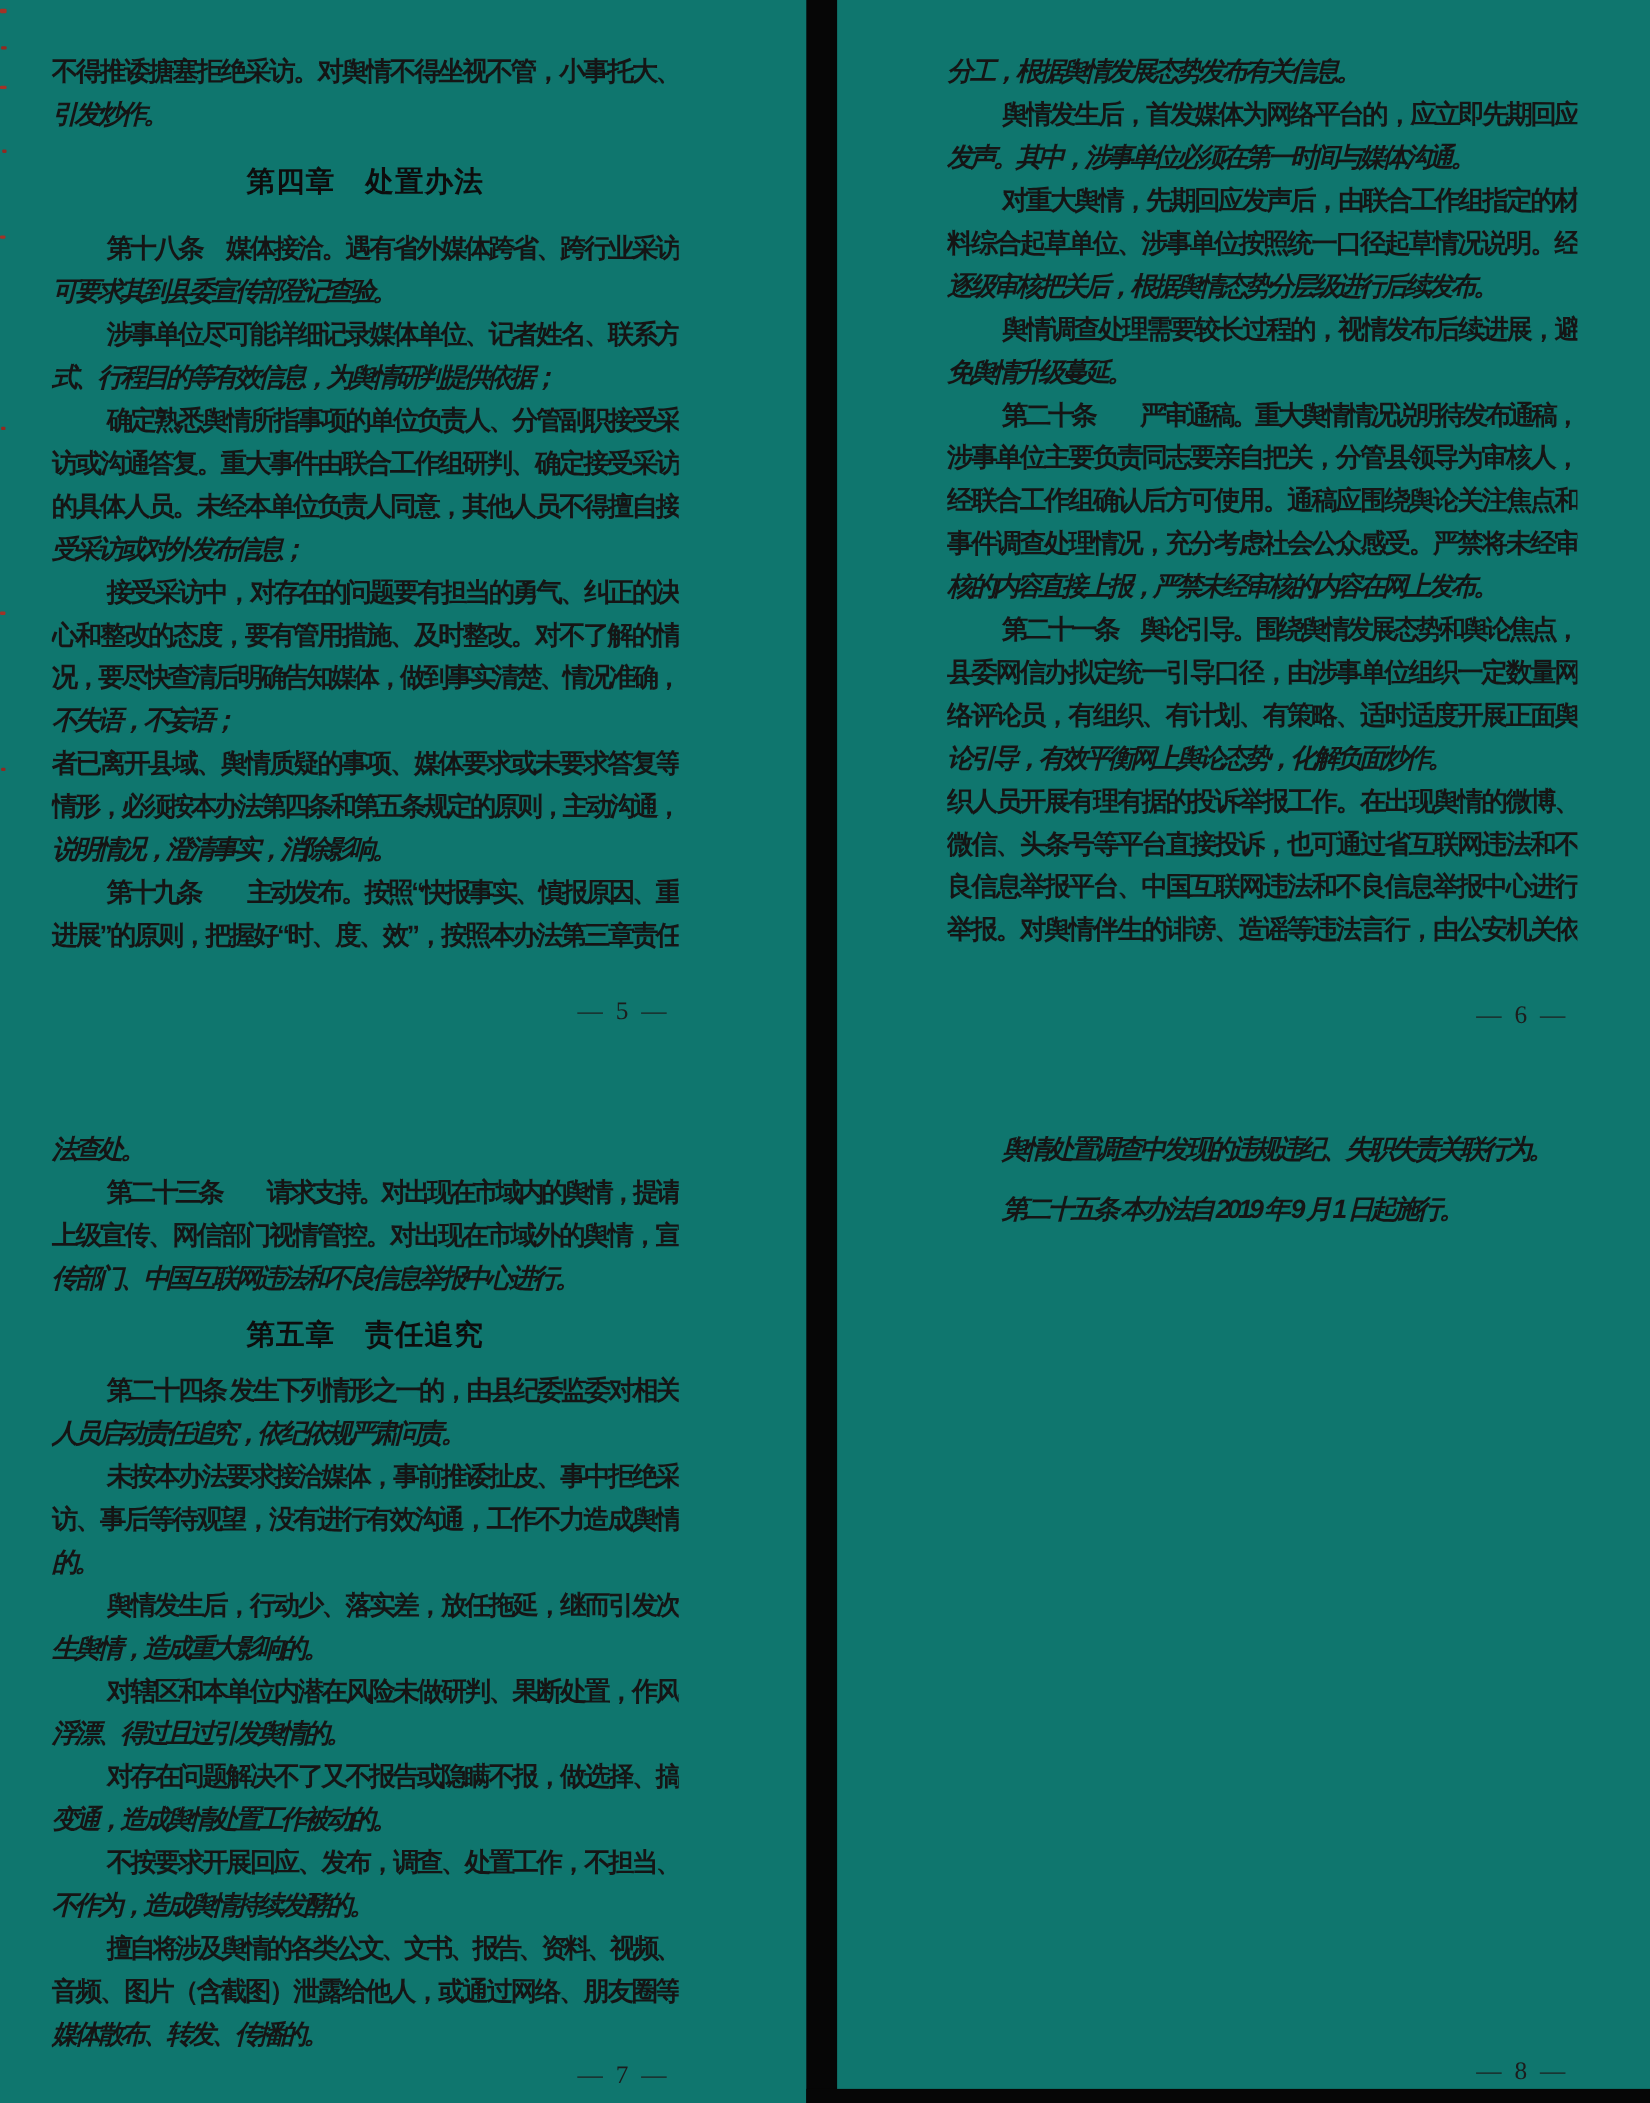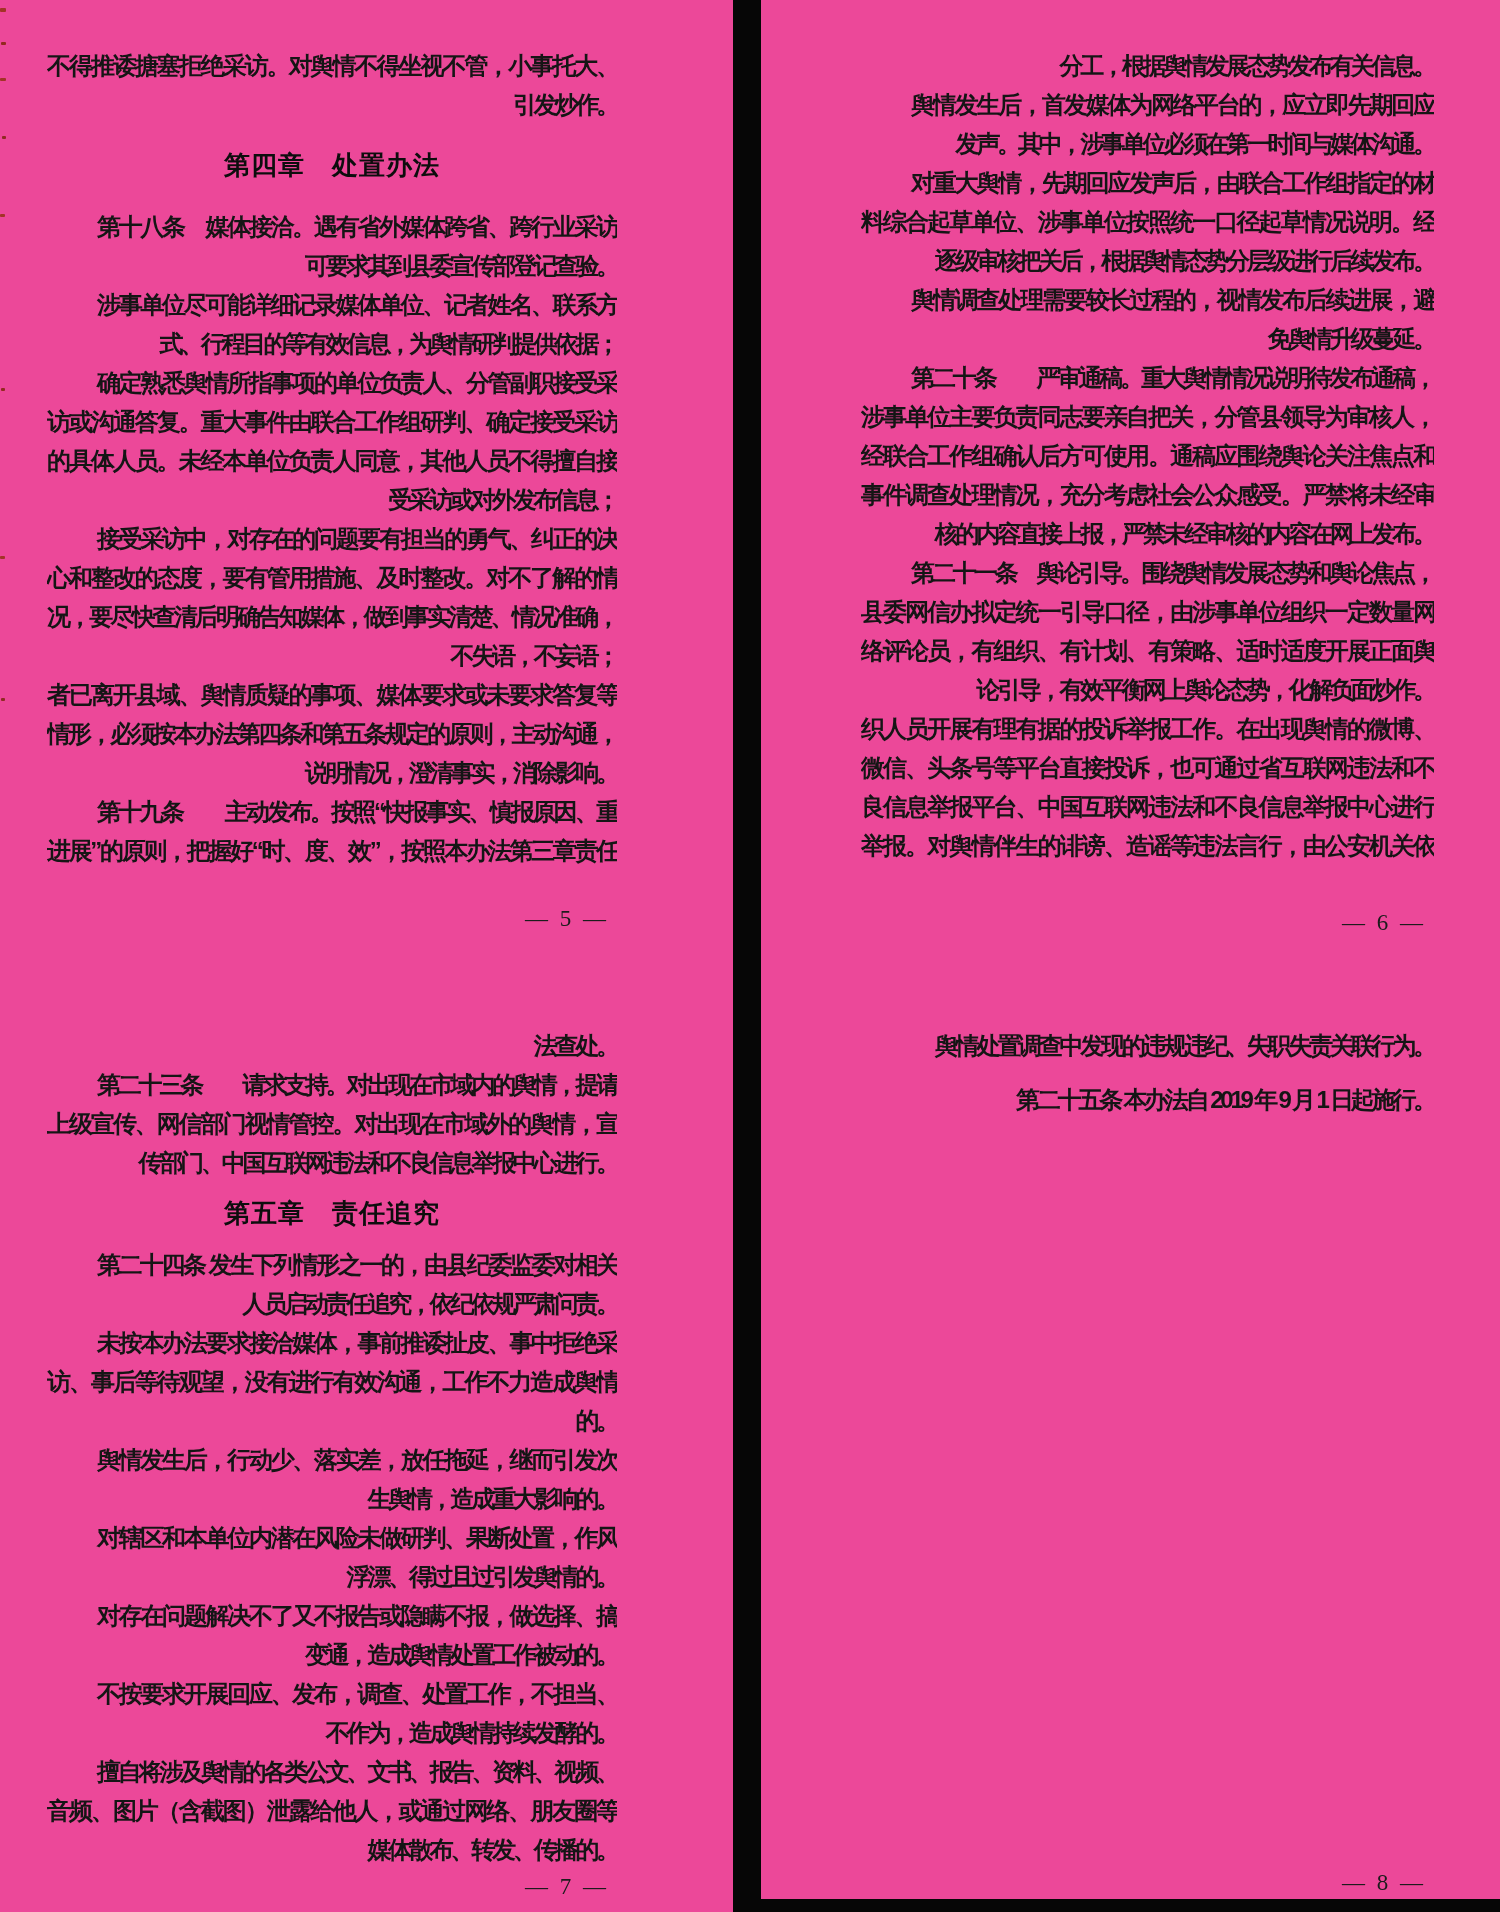--- a/index.html
+++ b/index.html
@@ -1,40 +1,40 @@
 <!DOCTYPE html>
 <html><head>
 <meta charset="utf-8">
 <style>
   html, body { margin: 0; padding: 0; background: #e9e9e7; }
   .root {
     position: relative;
     width: 1500px;
     height: 1912px;
-    background: #ec4899;
+    background: #0f766e;
     overflow: hidden;
     font-family: "Liberation Sans", sans-serif;
   }
   .page { position: absolute; color: #141414; }
   .p5 { left: 47px;  top: 46px;   width: 570px; height: 900px; }
   .p6 { left: 861px; top: 46px;   width: 573px; height: 900px; }
   .p7 { left: 47px;  top: 1026px; width: 570px; height: 880px; }
   .p8 { left: 861px; top: 1026px; width: 573px; height: 880px; }
 
   .line {
     height: 39px;
     line-height: 39px;
     font-size: 24px;
     font-weight: 700;
     letter-spacing: -3.2px;
     color: #151515;
     overflow: hidden;
   }
   .full { text-align: justify; text-align-last: justify; }
-  .end  { text-align: right; }
+  .end  { text-align: left; font-style: italic; }
   .indent { text-indent: 50px; }
   .chapter {
     text-align: center;
     text-align-last: center;
     font-size: 26px;
     letter-spacing: 1px;
     margin: 22px 0;
     color: #0d0d0d;
   }
   .p7 .chapter { margin: 12px 0; font-family: Liberation Serif, serif; }

